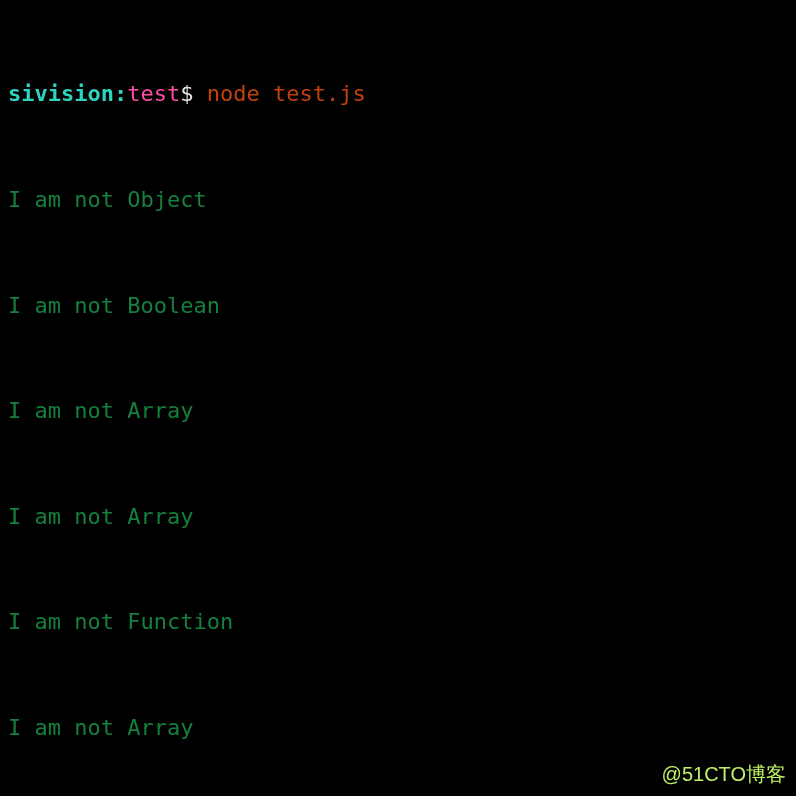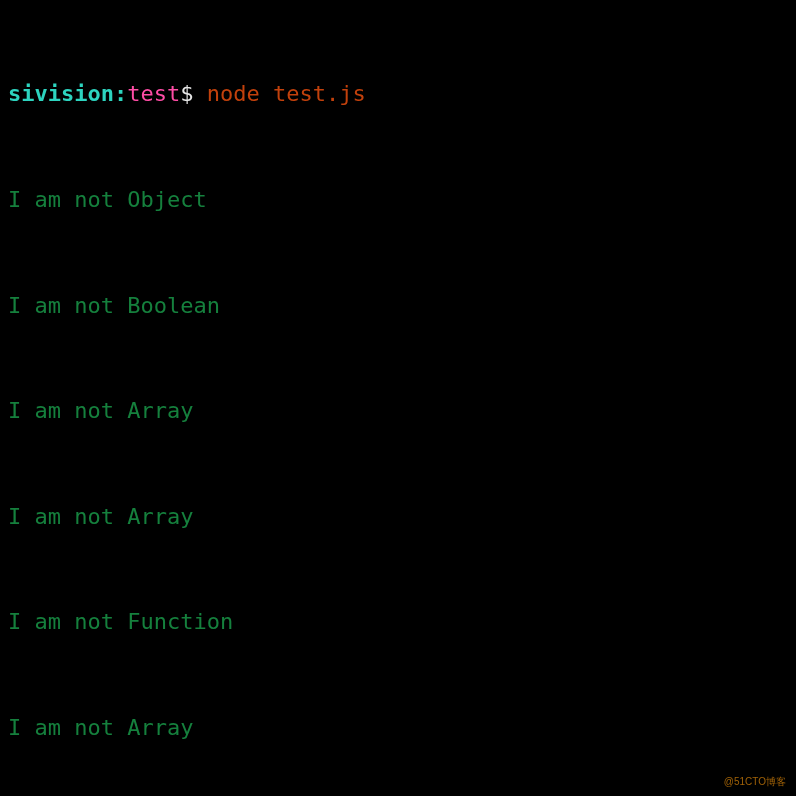--- a/index.html
+++ b/index.html
@@ -37,22 +37,22 @@
       color: #c2410c;
     }
     .output-line {
       color: #15803d;
       display: block;
     }
     .watermark {
       position: absolute;
       bottom: 6px;
       right: 10px;
-      color: #a16207;
-      font-size: 10px;
+      color: #bef264;
+      font-size: 20px;
       font-family: sans-serif;
     }
   </style>
 </head>
 <body>
 
 <div class="terminal">
   <div><span class="prompt-user">sivision</span><span class="prompt-user">:</span><span class="prompt-host">test</span><span class="prompt-dollar">$ </span><span class="command">node test.js</span></div>
   <div class="output-line">I am not Object</div>
   <div class="output-line">I am not Boolean</div>

